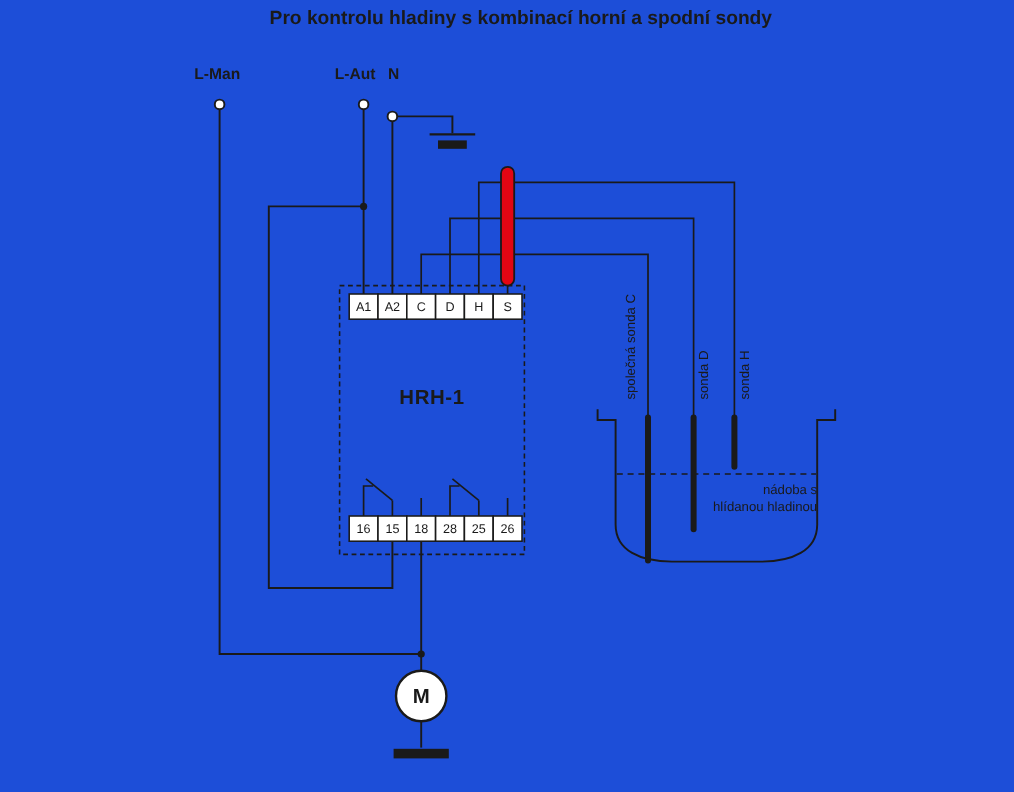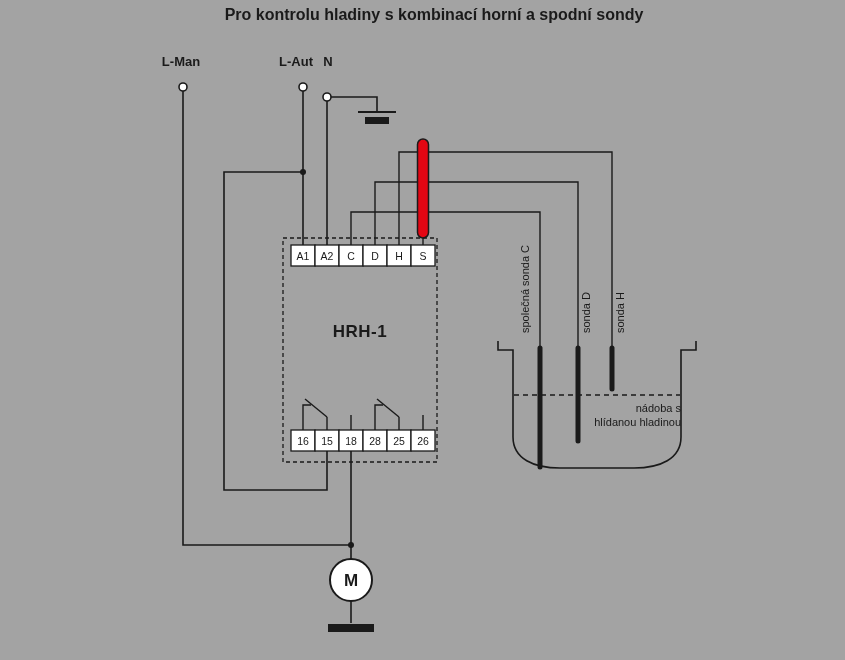--- a/index.html
+++ b/index.html
@@ -1,19 +1,19 @@
 <!DOCTYPE html>
 <html><head>
 <meta charset="utf-8">
 <style>
   html,body{margin:0;padding:0;background:#ffffff;}
   .canvas{
     position:relative;
     width:845px;height:660px;
-    background:#a3a3a3;
+    background:#1d4ed8;
     font-family:"Liberation Sans", sans-serif;
     overflow:hidden;
   }
   svg{display:block;}
   text{fill:#1a1a1a;}
   .t-title{font-size:16px;font-weight:bold;}
   .t-supply{font-size:13px;font-weight:bold;}
   .t-term{font-size:10.5px;}
   .t-model{font-size:17px;font-weight:bold;letter-spacing:.5px;}
   .t-small{font-size:11px;}

